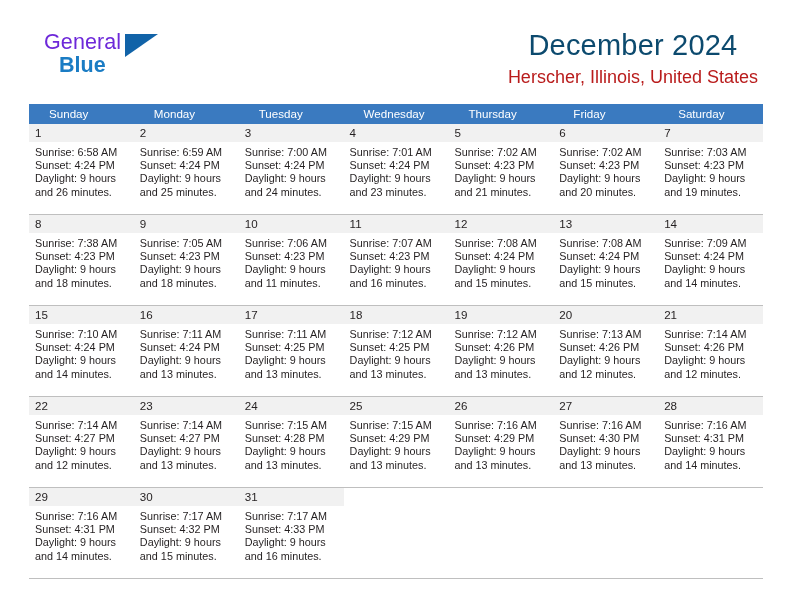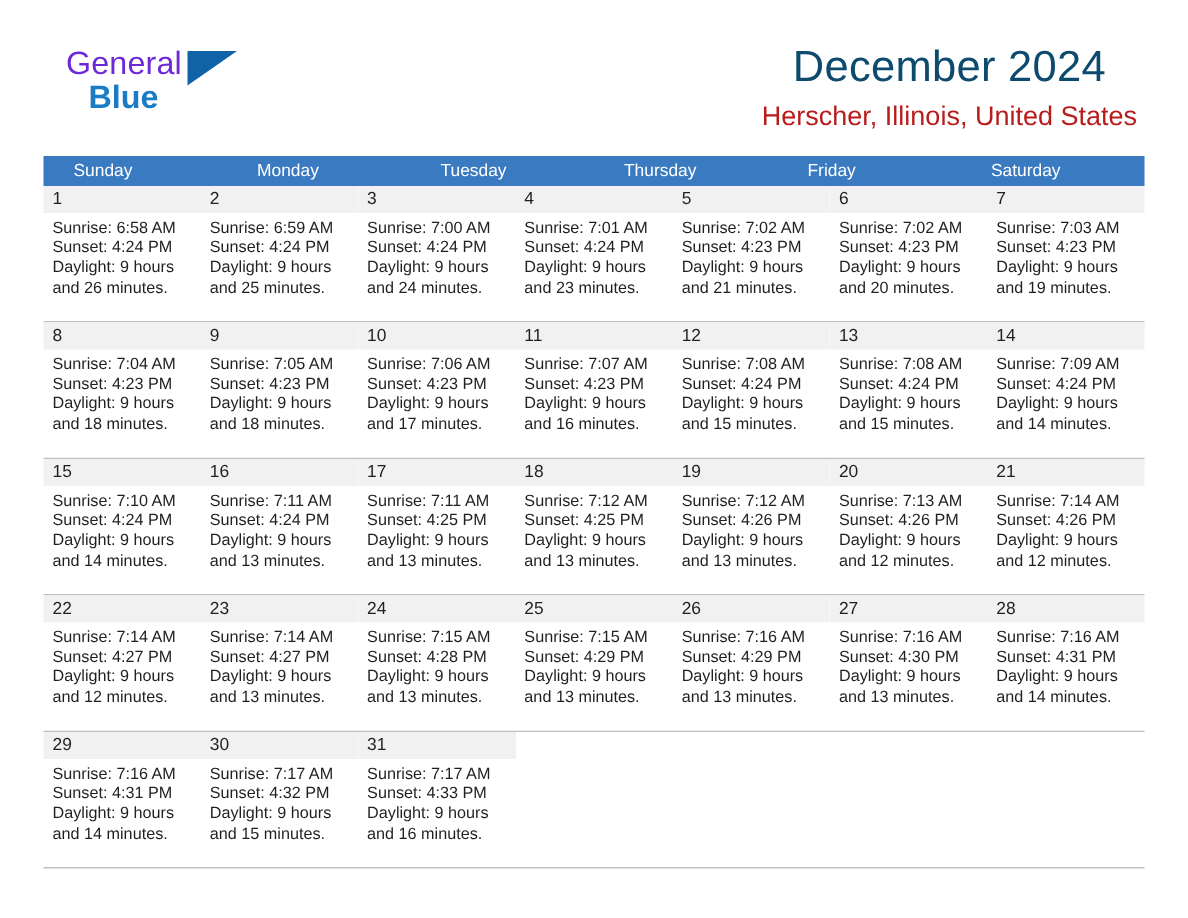--- a/index.html
+++ b/index.html
@@ -168,20 +168,21 @@
     </div>
 
   </div>
 
   <div class="calendar">
 
     <div class="weekday-row">
       <div class="weekday">Sunday</div>
       <div class="weekday">Monday</div>
       <div class="weekday">Tuesday</div>
+      <div class="weekday">Wednesday</div>
       <div class="weekday">Thursday</div>
       <div class="weekday">Friday</div>
       <div class="weekday">Saturday</div>
     </div>
 
     <div class="week first">
       <div class="day-cell">
         <div class="day-number-band">1</div>
         <div class="day-info">
           <div>Sunrise: 6:58 AM</div>
@@ -243,42 +244,42 @@
           <div>Daylight: 9 hours</div>
           <div>and 19 minutes.</div>
         </div>
       </div>
     </div>
 
     <div class="week">
       <div class="day-cell">
         <div class="day-number-band">8</div>
         <div class="day-info">
-          <div>Sunrise: 7:04 AM</div>
+          <div>Sunrise: 7:38 AM</div>
           <div>Sunset: 4:23 PM</div>
           <div>Daylight: 9 hours</div>
           <div>and 18 minutes.</div>
         </div>
       </div>
       <div class="day-cell">
         <div class="day-number-band">9</div>
         <div class="day-info">
           <div>Sunrise: 7:05 AM</div>
           <div>Sunset: 4:23 PM</div>
           <div>Daylight: 9 hours</div>
           <div>and 18 minutes.</div>
         </div>
       </div>
       <div class="day-cell">
         <div class="day-number-band">10</div>
         <div class="day-info">
           <div>Sunrise: 7:06 AM</div>
           <div>Sunset: 4:23 PM</div>
           <div>Daylight: 9 hours</div>
-          <div>and 17 minutes.</div>
+          <div>and 11 minutes.</div>
         </div>
       </div>
       <div class="day-cell">
         <div class="day-number-band">11</div>
         <div class="day-info">
           <div>Sunrise: 7:07 AM</div>
           <div>Sunset: 4:23 PM</div>
           <div>Daylight: 9 hours</div>
           <div>and 16 minutes.</div>
         </div>

